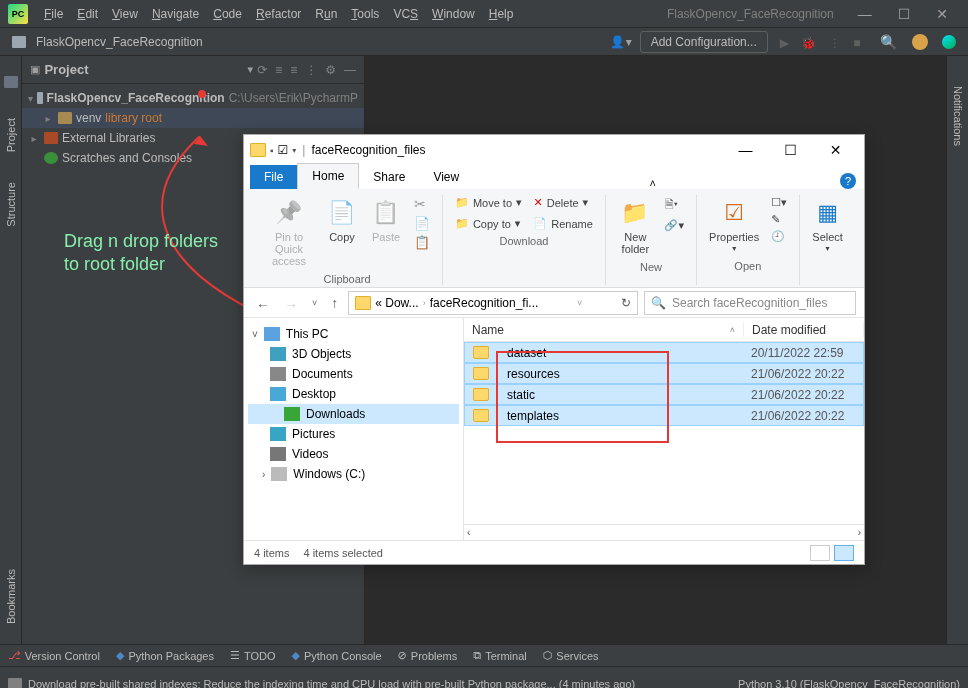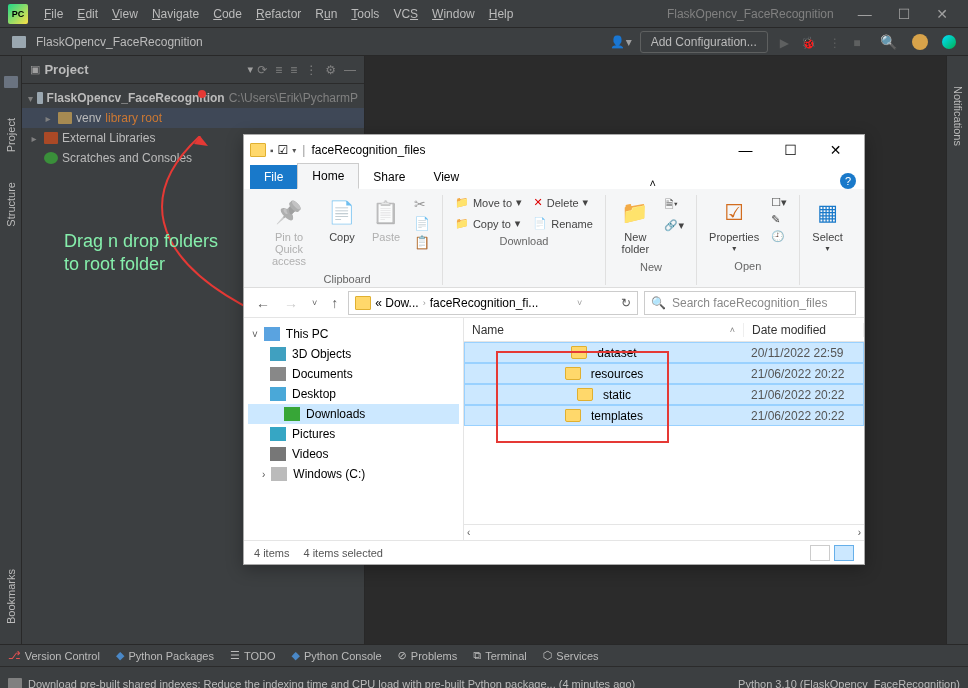--- a/index.html
+++ b/index.html
@@ -117,21 +117,21 @@
 .ex-navpane .nicon { width:16px;height:14px;display:inline-block; }
 
 .ex-content { flex: 1; display: flex; flex-direction: column; min-width: 0; }
 .ex-columns { height: 24px; display: flex; align-items: center; border-bottom: 1px solid #e5e5e5; font-size: 12px; color: #333; }
 .ex-columns .col { padding: 0 8px; border-right: 1px solid #eee; }
 .ex-columns .col.name { flex: 1; display:flex;justify-content:space-between;align-items:center; }
 .ex-columns .col.date { width: 120px; }
 .ex-rows { flex: 1; overflow: hidden; }
 .ex-row { display:flex;align-items:center;font-size:12px;height:21px; border:1px solid transparent; }
 .ex-row.selected { background:#cce8ff; border:1px solid #99d1ff; }
-.ex-row .cell.name { flex:1;display:flex;align-items:center;gap:10px;padding:0 8px;justify-content:center; }
+.ex-row .cell.name { flex:1;display:flex;align-items:center;gap:18px;padding:0 8px; }
 .ex-row .cell.date { width:120px;padding:0 8px;color:#555; }
 .folder-glyph-sm { width:16px;height:13px;background:#ffd86b;border:1px solid #e0b030;border-radius:1px 1px 2px 2px; }
 .ex-scroll { height:16px; border-top:1px solid #e5e5e5;display:flex;align-items:center;justify-content:space-between;padding:0 3px; }
 .ex-scroll span { font-size:10px;color:#555;cursor:pointer; }
 
 .ex-status { height: 24px; border-top: 1px solid #e5e5e5; display: flex; align-items: center; padding: 0 10px; font-size: 11px; color: #555; gap: 14px; }
 .ex-status .viewbtns { margin-left:auto;display:flex;gap:4px; }
 .ex-status .viewbtn { width:20px;height:16px;border:1px solid #ccc;cursor:pointer; }
 .ex-status .viewbtn.active { background:#cce8ff;border-color:#66afe9; }
 

